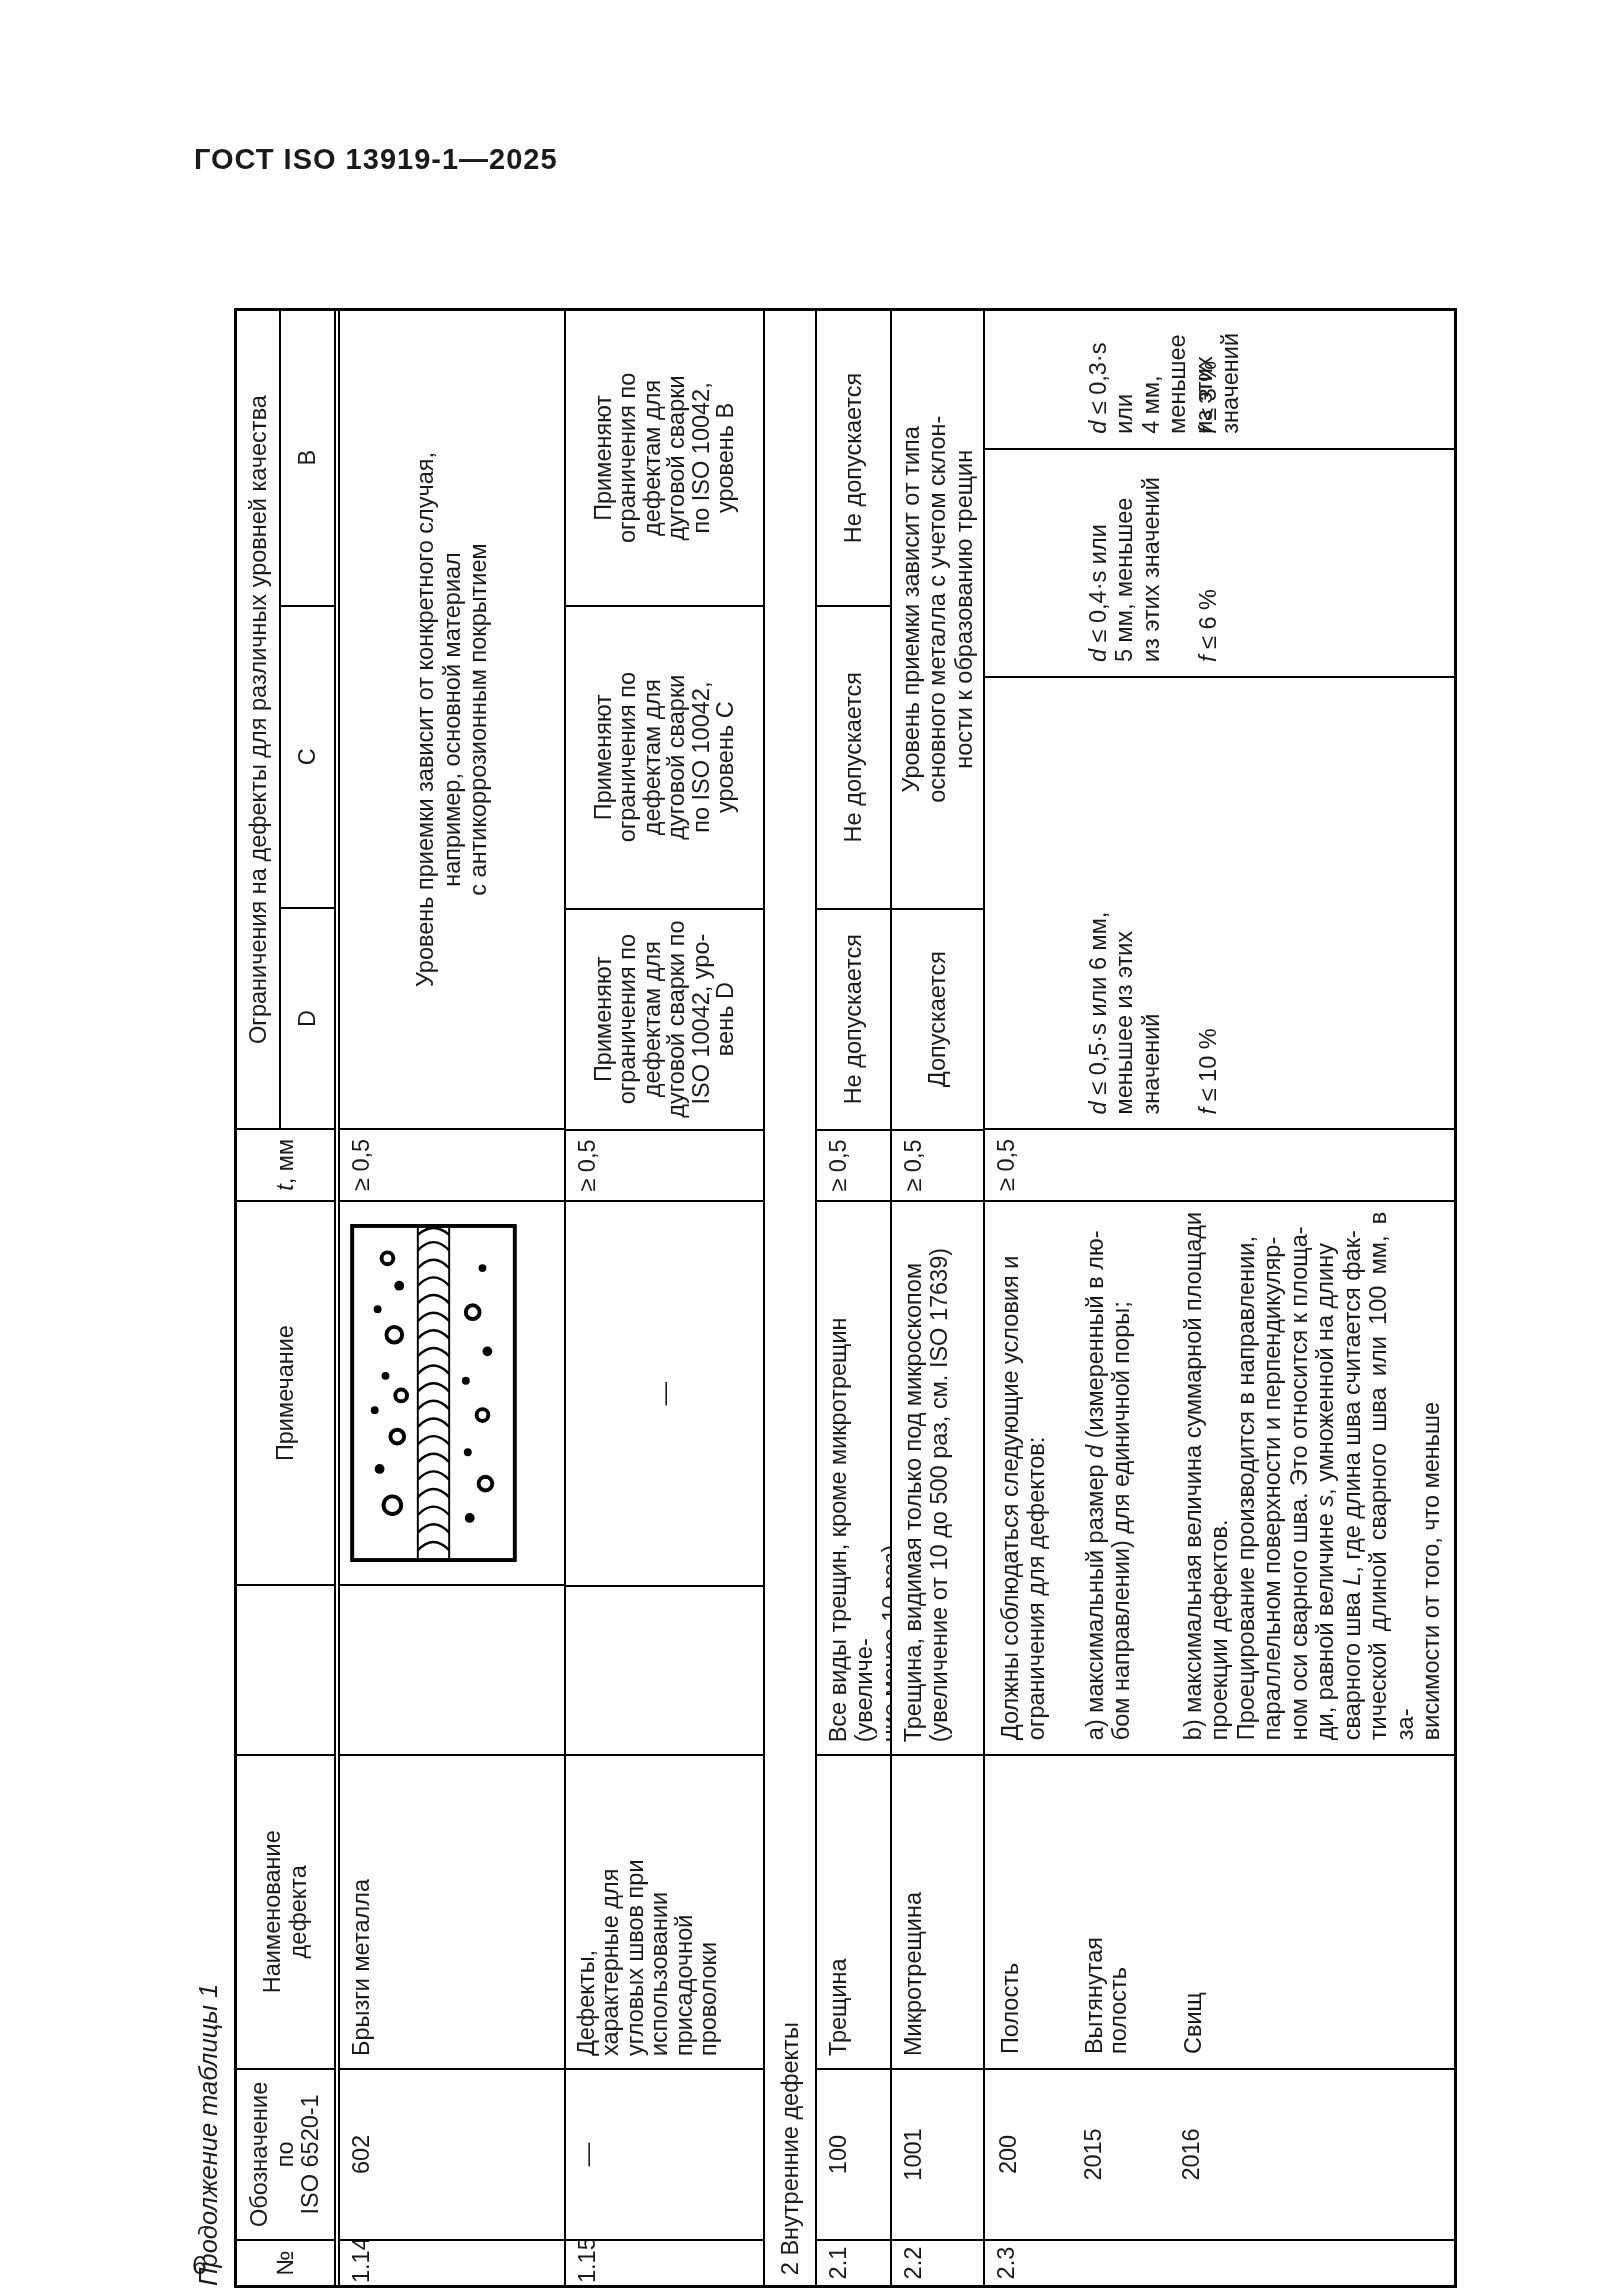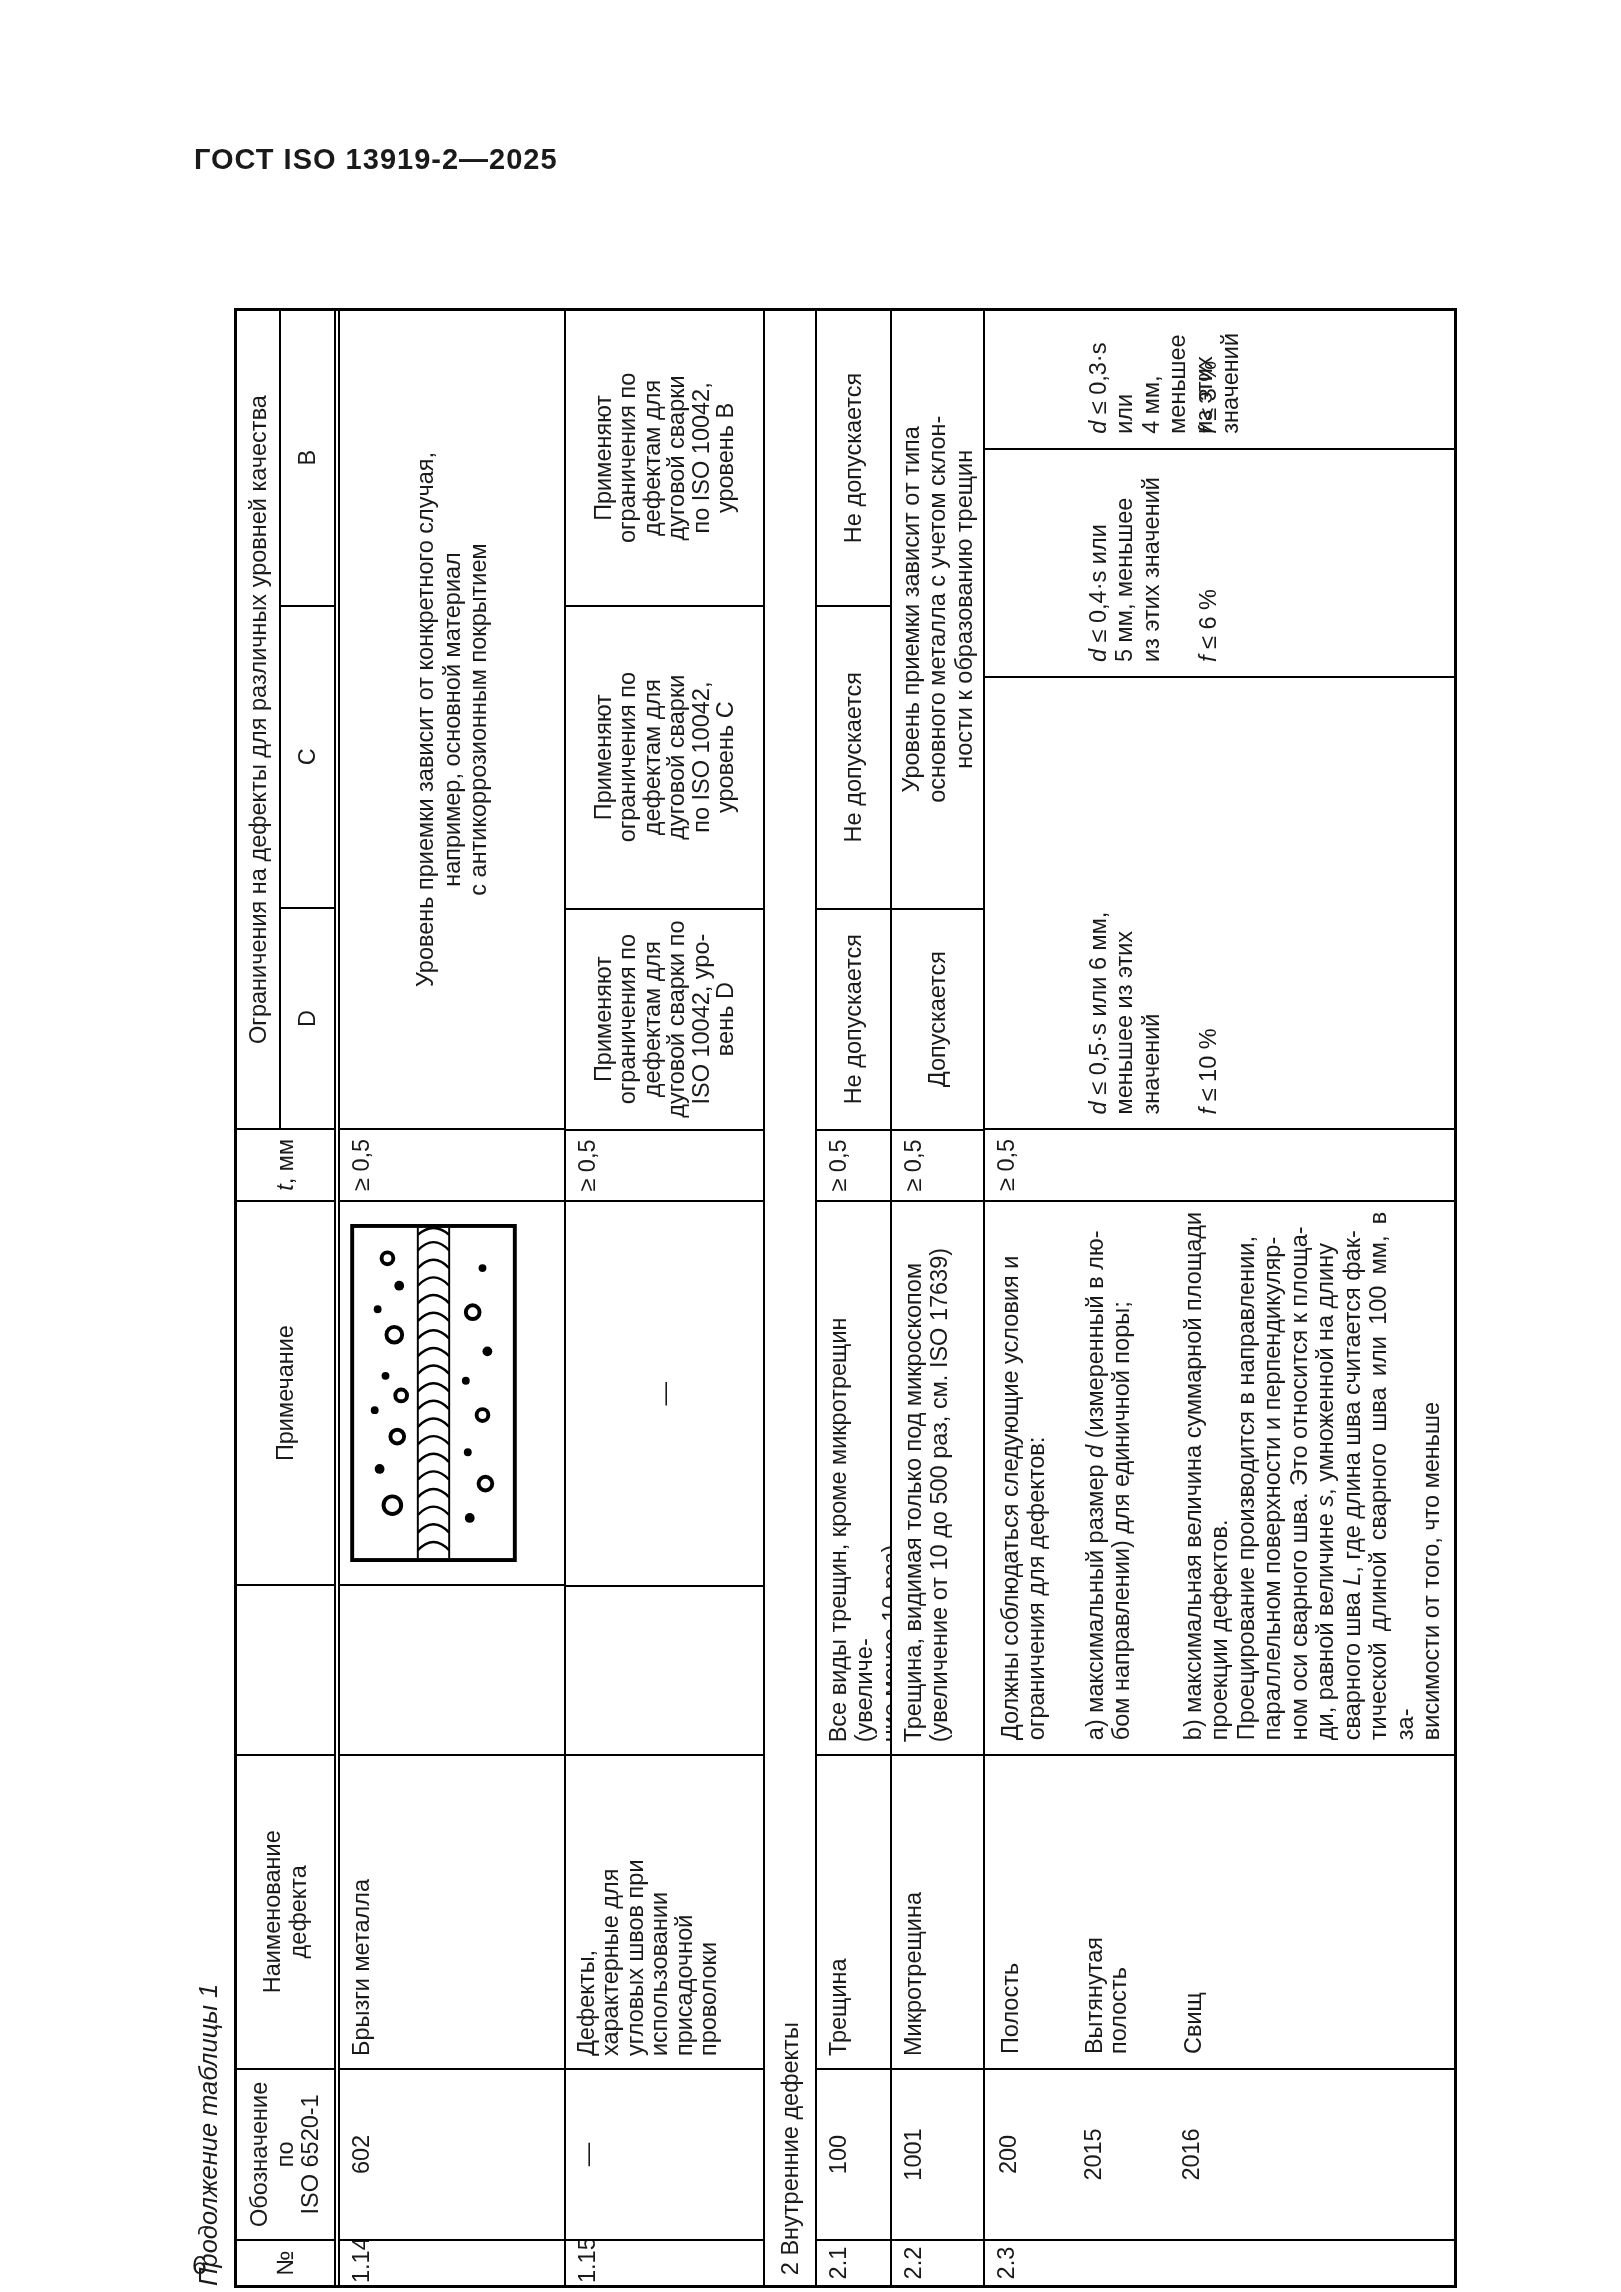--- a/index.html
+++ b/index.html
@@ -29,21 +29,21 @@
   .sub .inner{padding:2px 9.8px 2px 13.7px;}
   .seam-fig{display:block;margin:9.8px auto 0 auto;}
   .bar-cell{padding:11.8px 0 5.9px 9.8px;font-size:23.5px;}
   i.v{font-style:italic;}
 </style>
 </head>
 <body>
 
 <div class="page">
 
-  <div class="running-header">ГОСТ ISO 13919-2—2025</div>
+  <div class="running-header">ГОСТ ISO 13919-1—2025</div>
   <div class="page-number">6</div>
 
   <div class="rot">
     <div class="tbl-caption">Продолжение таблицы 1</div>
 
     <div class="tbl">
 
       <div class="hdr-wrap">
         <div class="row hdr" style="height:97px;">
           <div class="c ctr" style="width:46px;">№</div>

